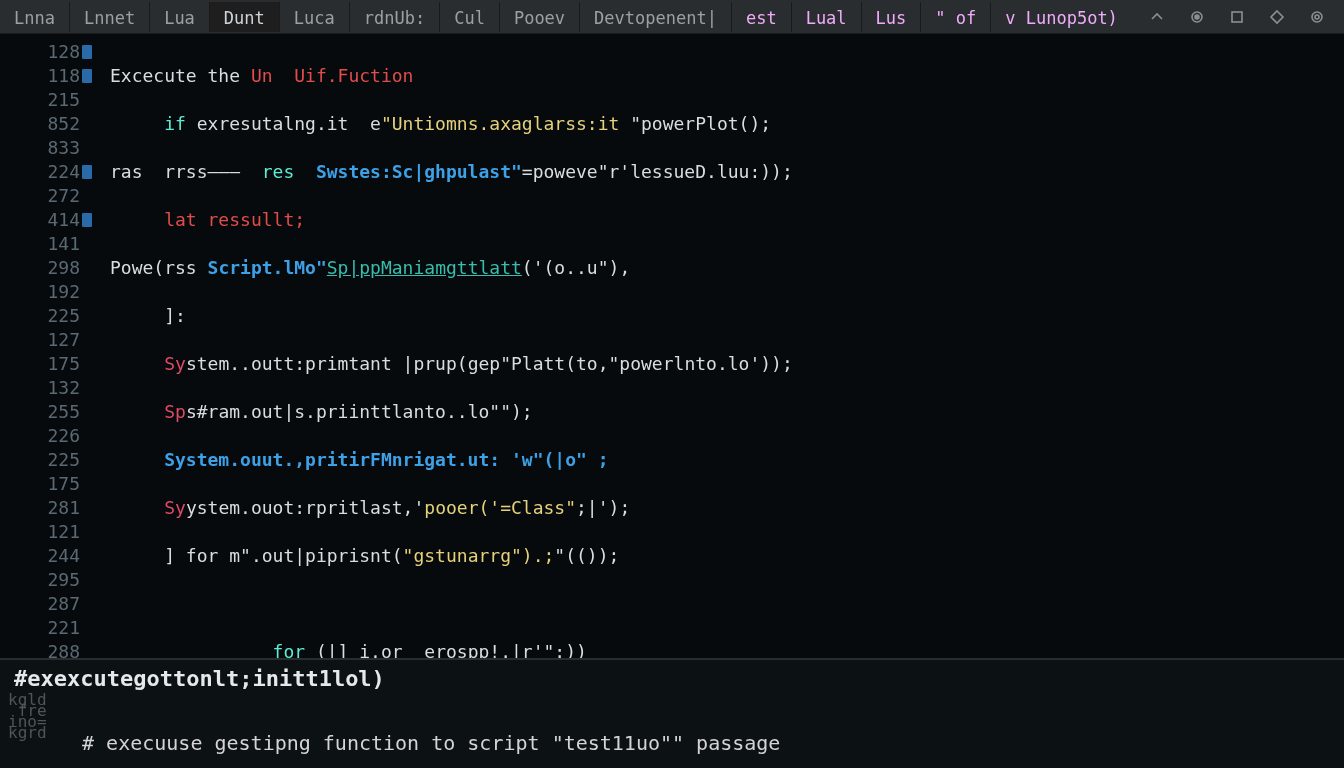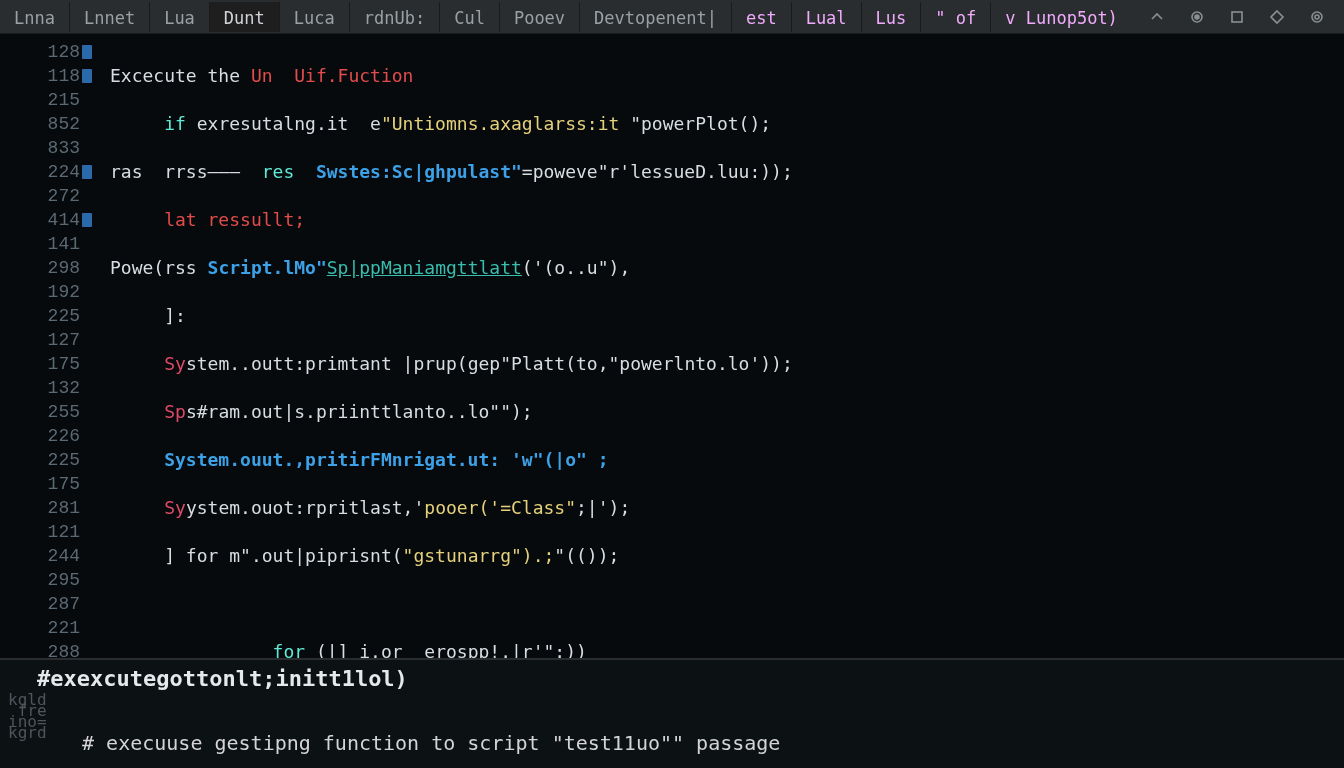--- a/index.html
+++ b/index.html
@@ -57,21 +57,20 @@
     text-align: right;
     padding: 6px 12px 6px 0;
     color: #5a6a74;
     font-size: 18px;
     line-height: 24px;
     position: relative;
   }
   .gutter .ln {
     height: 24px;
     position: relative;
-    font-family: Liberation Mono, monospace;
   }
   .gutter .ln .mark {
     position: absolute;
     right: -12px;
     top: 5px;
     width: 10px; height: 14px;
     background: #2a6aa8;
     border-radius: 1px;
   }
   .code {
@@ -100,21 +99,20 @@
     background: #0c1113;
     padding: 6px 14px 4px;
     font-size: 18px;
     color: #d4d4d4;
     position: relative;
   }
   .panel .prompt-line {
     font-size: 22px;
     font-weight: 600;
     color: #e6e9eb;
-    margin-left: 23px;
   }
   .panel .mini {
     position: absolute;
     left: 8px; top: 34px;
     font-size: 16px;
     line-height: 11px;
     color: #4e565b;
     white-space: pre;
   }
   .panel .comment-line {

